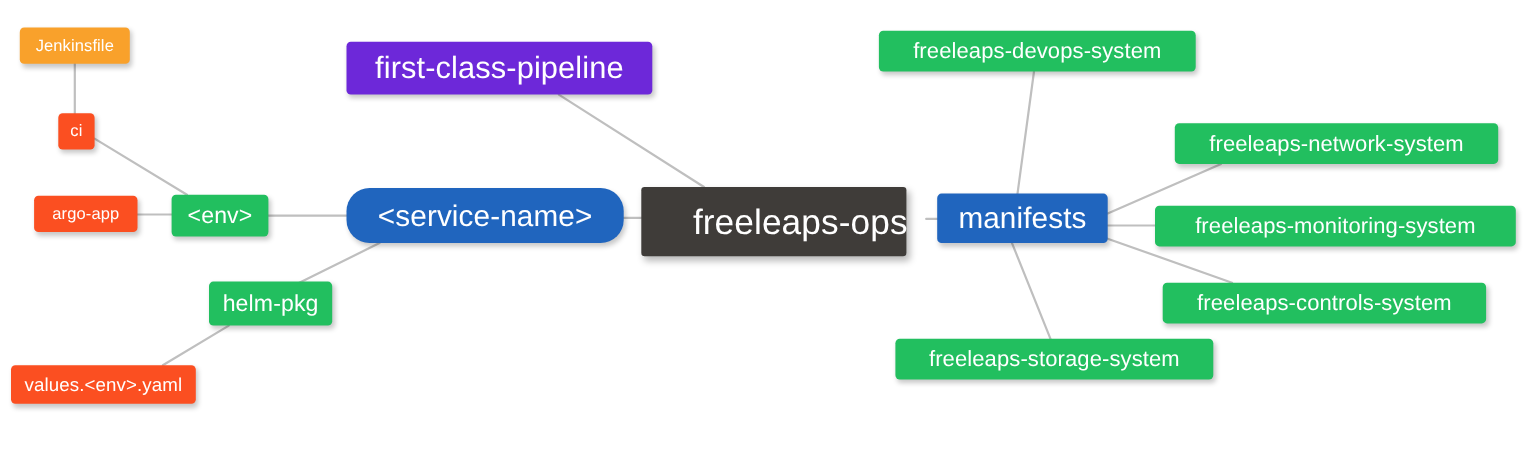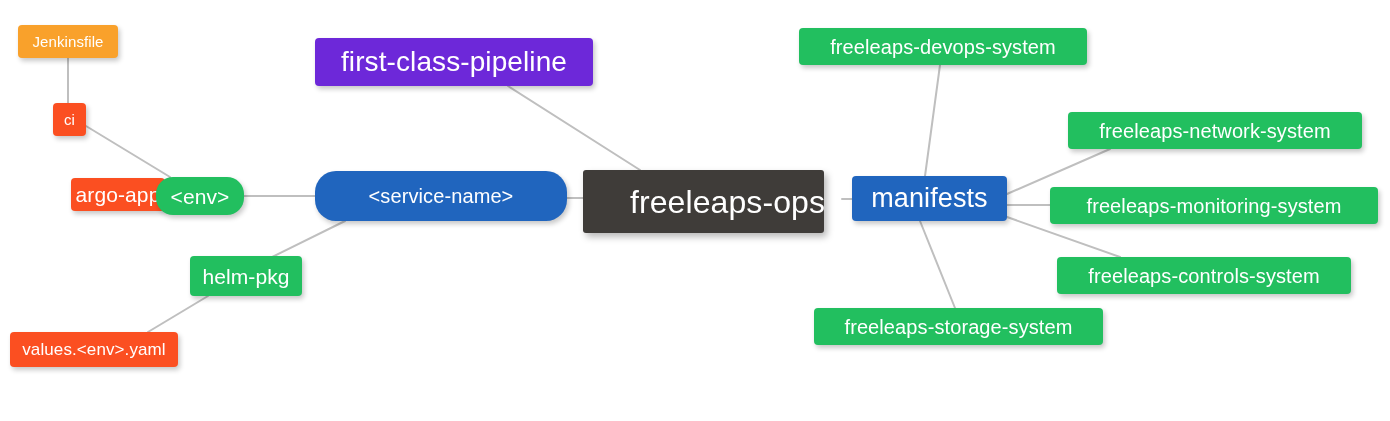--- a/index.html
+++ b/index.html
@@ -60,26 +60,26 @@
       <line x1="842" y1="199" x2="852" y2="199" stroke="#bfbfbf" stroke-width="2" stroke-linecap="round"></line>
       <line x1="925" y1="176" x2="940" y2="65" stroke="#bfbfbf" stroke-width="2" stroke-linecap="round"></line>
       <line x1="1007" y1="194" x2="1110" y2="149" stroke="#bfbfbf" stroke-width="2" stroke-linecap="round"></line>
       <line x1="1007" y1="205" x2="1050" y2="205" stroke="#bfbfbf" stroke-width="2" stroke-linecap="round"></line>
       <line x1="1007" y1="217" x2="1120" y2="257" stroke="#bfbfbf" stroke-width="2" stroke-linecap="round"></line>
       <line x1="920" y1="221" x2="955" y2="308" stroke="#bfbfbf" stroke-width="2" stroke-linecap="round"></line>
     </svg>
   <div id="node-layer">
       <div class="node" style="left: 18px; top: 25px; width: 100px; height: 33px; background: rgb(249, 161, 43); font-size: 15px;">Jenkinsfile</div>
       <div class="node" style="left: 53px; top: 103px; width: 33px; height: 33px; background: rgb(251, 79, 33); font-size: 15px;">ci</div>
-      <div class="node" style="left: 31px; top: 178px; width: 94px; height: 33px; background: rgb(251, 79, 33); font-size: 21px; margin-left: 40px;">argo-app</div>
-      <div class="node" style="left: 156px; top: 177px; width: 88px; height: 38px; background: rgb(34, 191, 95); font-size: 21px; border-radius: 17px;">&lt;env&gt;</div>
+      <div class="node" style="left: 31px; top: 178px; width: 94px; height: 33px; background: rgb(251, 79, 33); font-size: 15px;">argo-app</div>
+      <div class="node" style="left: 156px; top: 177px; width: 88px; height: 38px; background: rgb(34, 191, 95); font-size: 21px;">&lt;env&gt;</div>
       <div class="node" style="left: 150px; top: 256px; width: 112px; height: 40px; background: rgb(34, 191, 95); font-size: 21px; margin-left: 40px;">helm-pkg</div>
       <div class="node" style="left: 10px; top: 332px; width: 168px; height: 35px; background: rgb(251, 79, 33); font-size: 17px;">values.&lt;env&gt;.yaml</div>
       <div class="node" style="left: 315px; top: 38px; width: 278px; height: 48px; background: #6d28d9; font-size: 28px;">first-class-pipeline</div>
-      <div class="node" style="left: 315px; top: 171px; width: 252px; height: 50px; background: rgb(32, 101, 190); font-size: 20px; border-radius: 21px;">&lt;service-name&gt;</div>
+      <div class="node" style="left: 315px; top: 171px; width: 252px; height: 50px; background: rgb(32, 101, 190); font-size: 27px; border-radius: 21px;">&lt;service-name&gt;</div>
       <div class="node root" style="left: 583px; top: 170px; width: 241px; height: 63px; background: rgb(63, 60, 57); font-size: 32px; padding-left: 48px;">freeleaps-ops</div>
       <div class="node" style="left: 852px; top: 176px; width: 155px; height: 45px; background: rgb(32, 101, 190); font-size: 27px;">manifests</div>
       <div class="node" style="left: 799px; top: 28px; width: 288px; height: 37px; background: rgb(34, 191, 95); font-size: 20px;">freeleaps-devops-system</div>
       <div class="node" style="left: 1056px; top: 112px; width: 294px; height: 37px; background: rgb(34, 191, 95); font-size: 20px; margin-left: 12px;">freeleaps-network-system</div>
       <div class="node" style="left: 1050px; top: 187px; width: 328px; height: 37px; background: rgb(34, 191, 95); font-size: 20px;">freeleaps-monitoring-system</div>
       <div class="node" style="left: 1057px; top: 257px; width: 294px; height: 37px; background: rgb(34, 191, 95); font-size: 20px;">freeleaps-controls-system</div>
       <div class="node" style="left: 814px; top: 308px; width: 289px; height: 37px; background: rgb(34, 191, 95); font-size: 20px;">freeleaps-storage-system</div>
     </div>
 </div>
 

